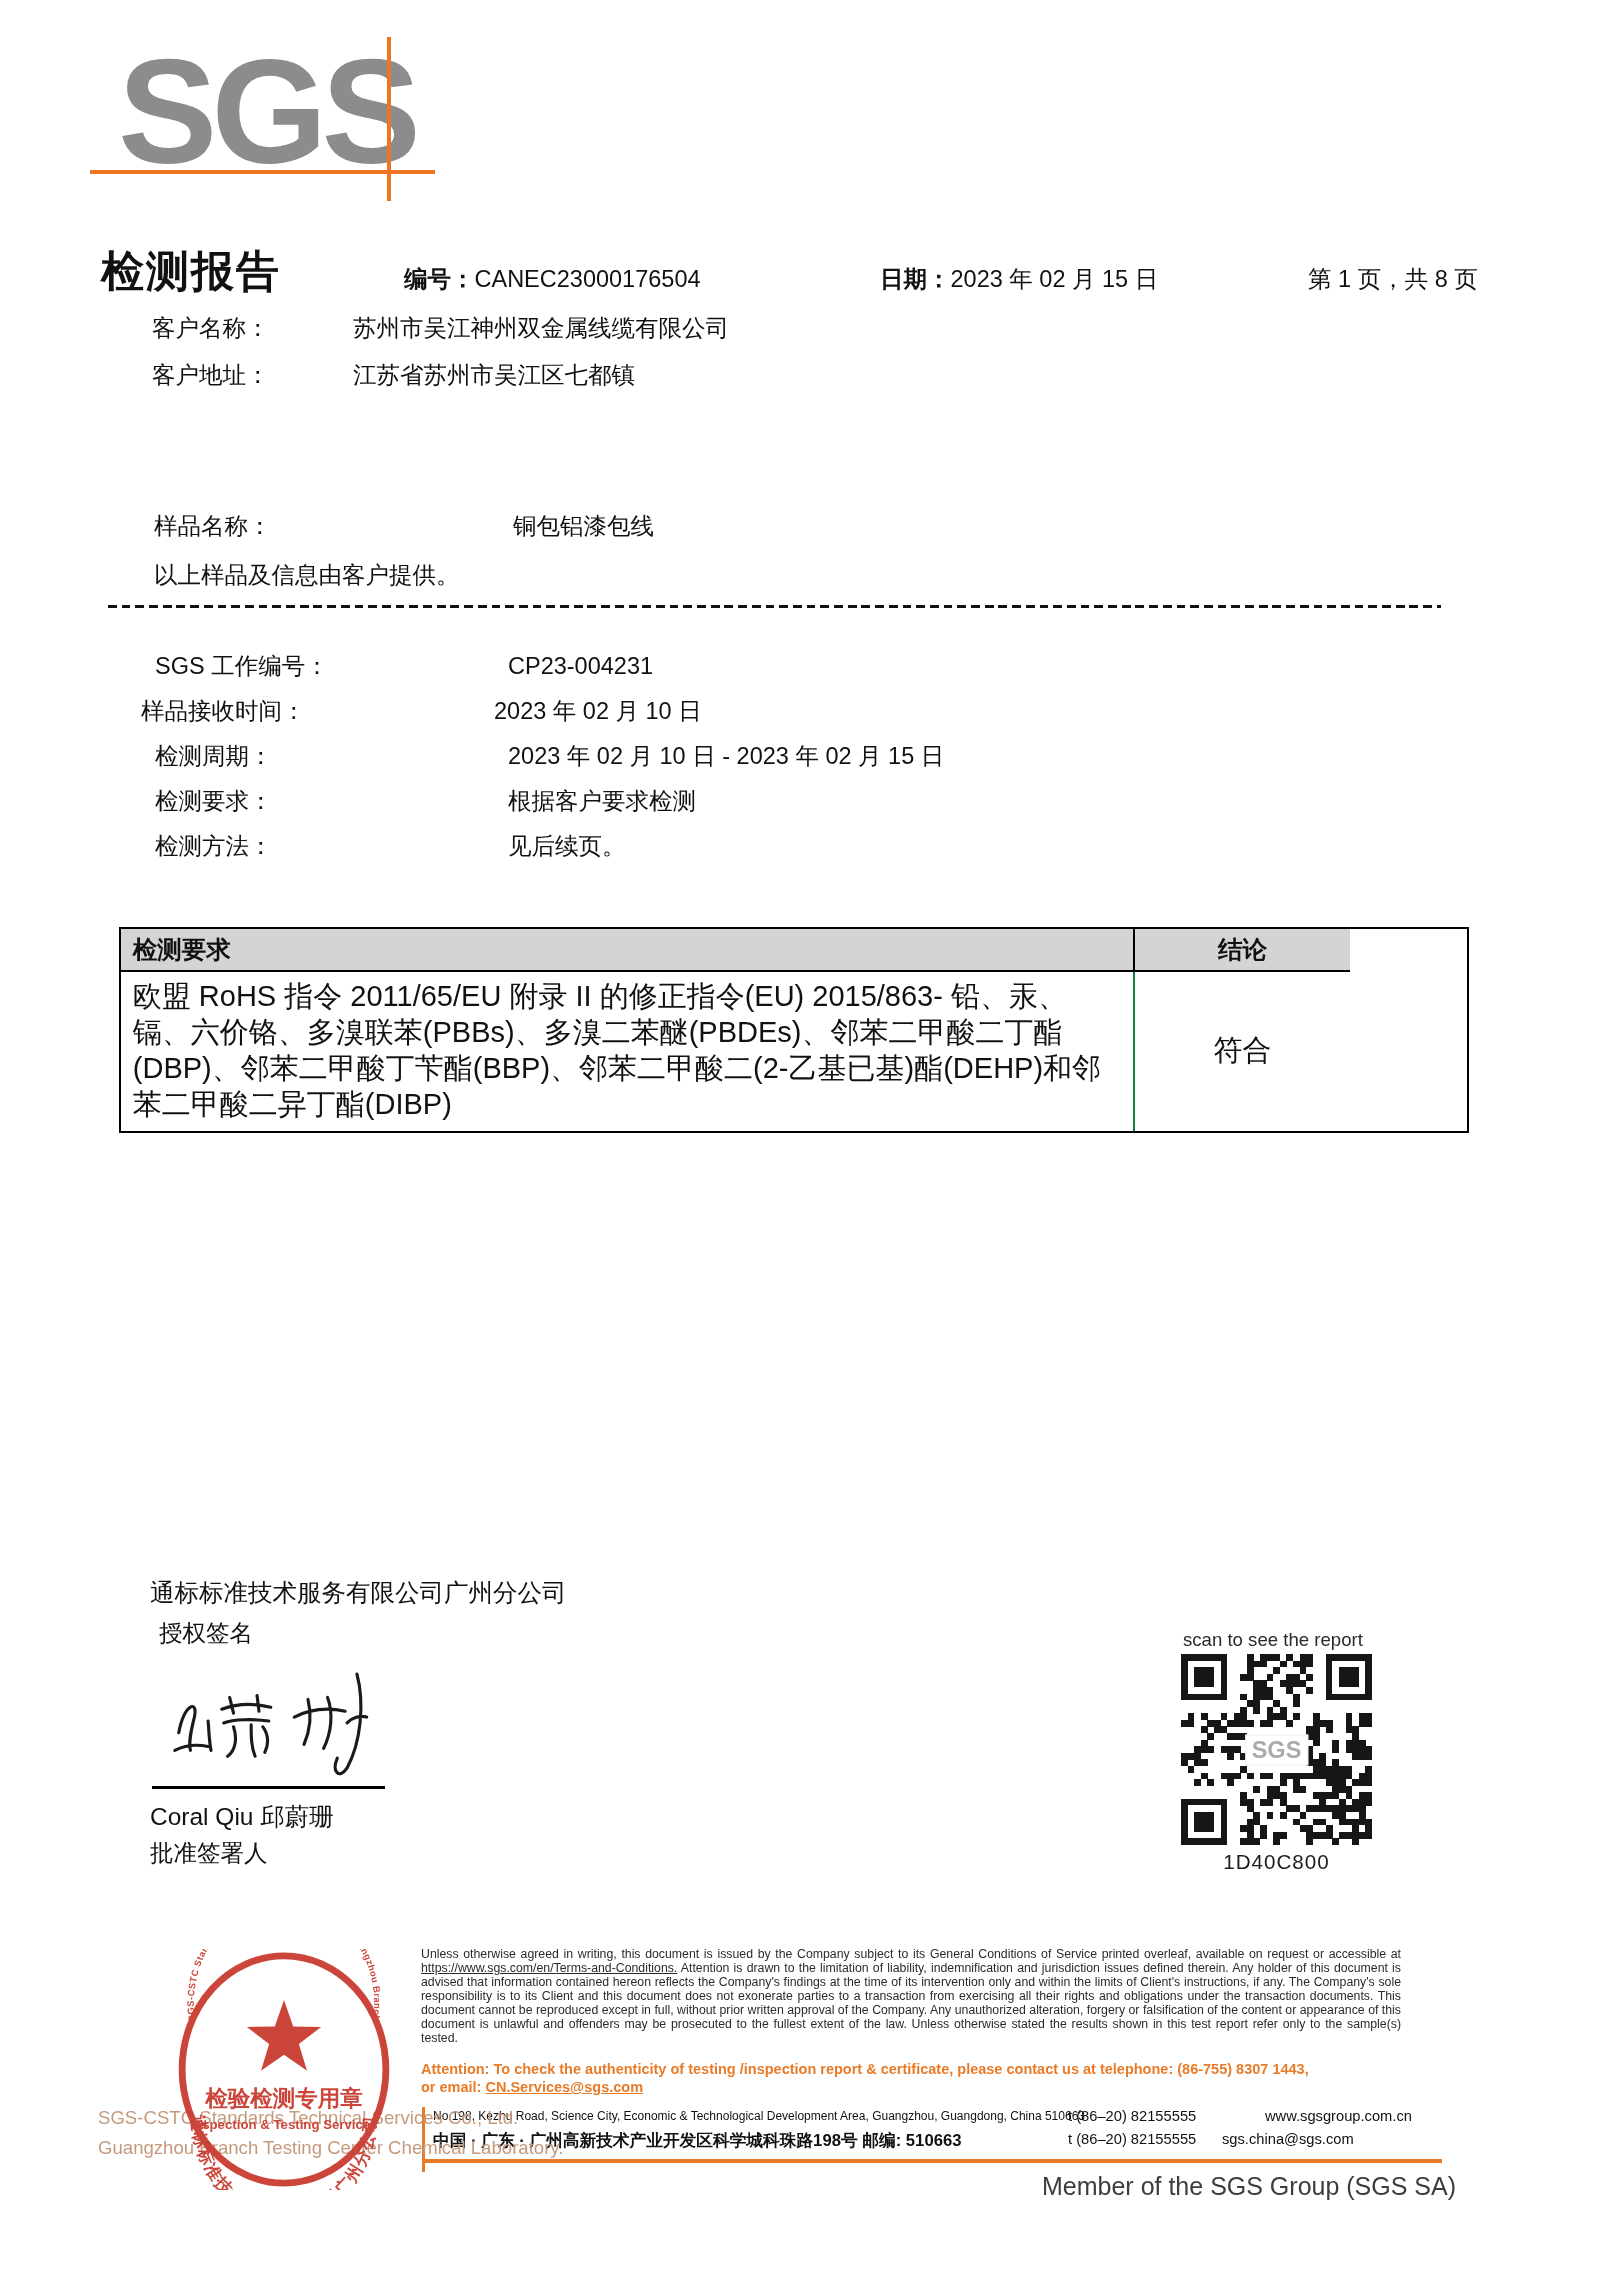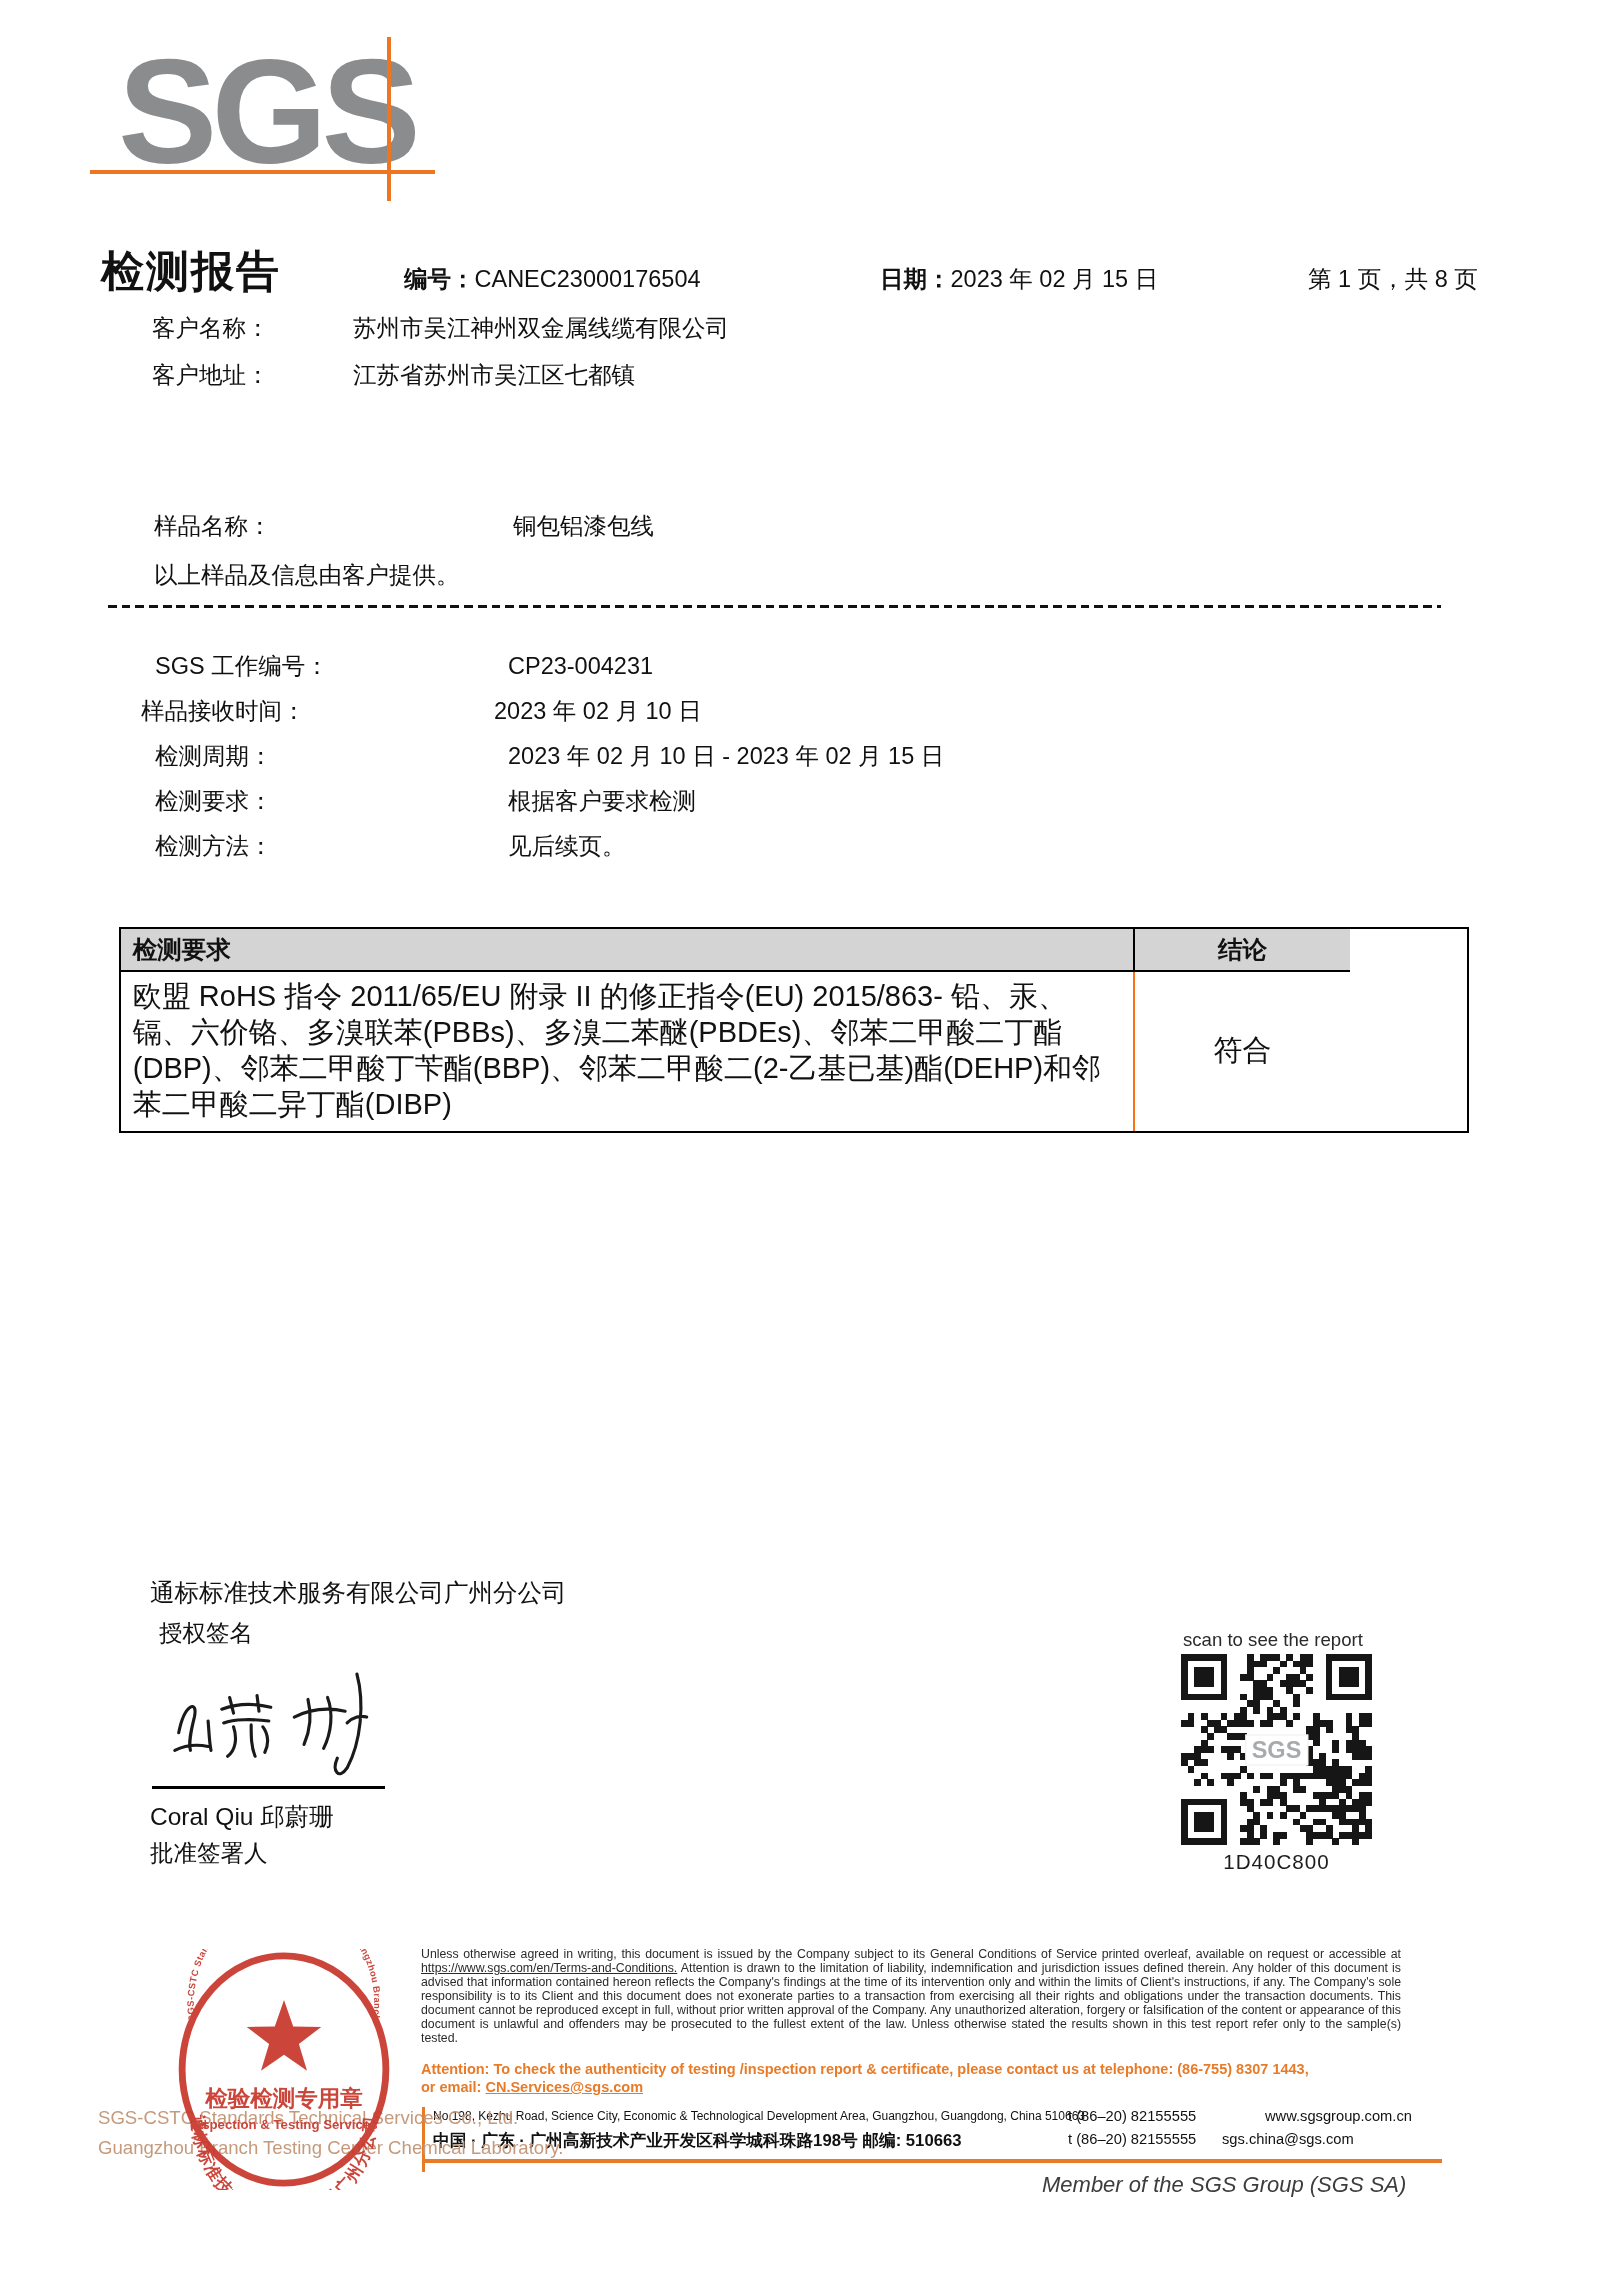--- a/index.html
+++ b/index.html
@@ -24,21 +24,21 @@
   .samp .lblw{width:359px;}
 
   .dash-sep{height:2.9px;background:repeating-linear-gradient(90deg,#111 0 8.8px,transparent 8.8px 13.7px);}
 
   
   .rtable{border:2.9px solid #000;display:grid;grid-template-columns:1012px 217px;width:1350px;box-sizing:border-box;}
   .rtable .hcell{background:#d4d4d4;border-bottom:2px solid #000;font-weight:bold;font-size:24.5px;
                  padding:3.9px 11.8px;box-sizing:border-box;}
   .rtable .hcell.c2{text-align:center;border-left:2px solid #000;}
   .rtable .bcell{font-size:29px;line-height:36px;padding:5.9px 11.8px 9.8px 11.8px;box-sizing:border-box;}
-  .rtable .bcell.c2{border-left:2px solid #f97316;display:flex;align-items:center;justify-content:center;text-align:center;}
+  .rtable .bcell.c2{border-left:2px solid #15803d;display:flex;align-items:center;justify-content:center;text-align:center;}
 
   
   .sig-line{background:#000;height:2.9px;}
   .s25{font-size:24.5px;}
   .s24{font-size:23.5px;}
 
   
   .qr-caption{font-size:18.6px;color:#2a2a2a;}
   .qr-box{background:#fff;}
   .qr-center{position:absolute;left:50%;top:50%;transform:translate(-50%,-50%);
@@ -49,21 +49,21 @@
   
   .legal{width:980px;font-size:12.3px;line-height:14px;text-align:justify;color:#2b2b2b;}
   .legal .url{text-decoration:underline;}
   .attention{width:990px;font-size:14.5px;line-height:18px;font-weight:bold;color:#e87b28;}
   .attention .mail{text-decoration:underline;}
   .addr-en{font-size:12px;color:#111;white-space:nowrap;}
   .addr-cn{font-size:16.7px;font-weight:bold;color:#111;white-space:nowrap;}
   .addr-tel{font-size:14.7px;color:#111;white-space:nowrap;}
   .foot-orange-h{background:#e87b28;height:3.9px;}
   .foot-orange-v{background:#e87b28;width:2.9px;}
-  .member{font-size:22px;color:#3d3d3d;font-style:italic;}
+  .member{font-size:25px;color:#3d3d3d;}
 
   
   .stamp-bg-line{font-size:18.6px;color:#c59a7c;white-space:nowrap;}
 </style>
 </head>
 <body>
 
 <div class="page">
 
   <div class="abs" style="left:118px;top:37px;">

